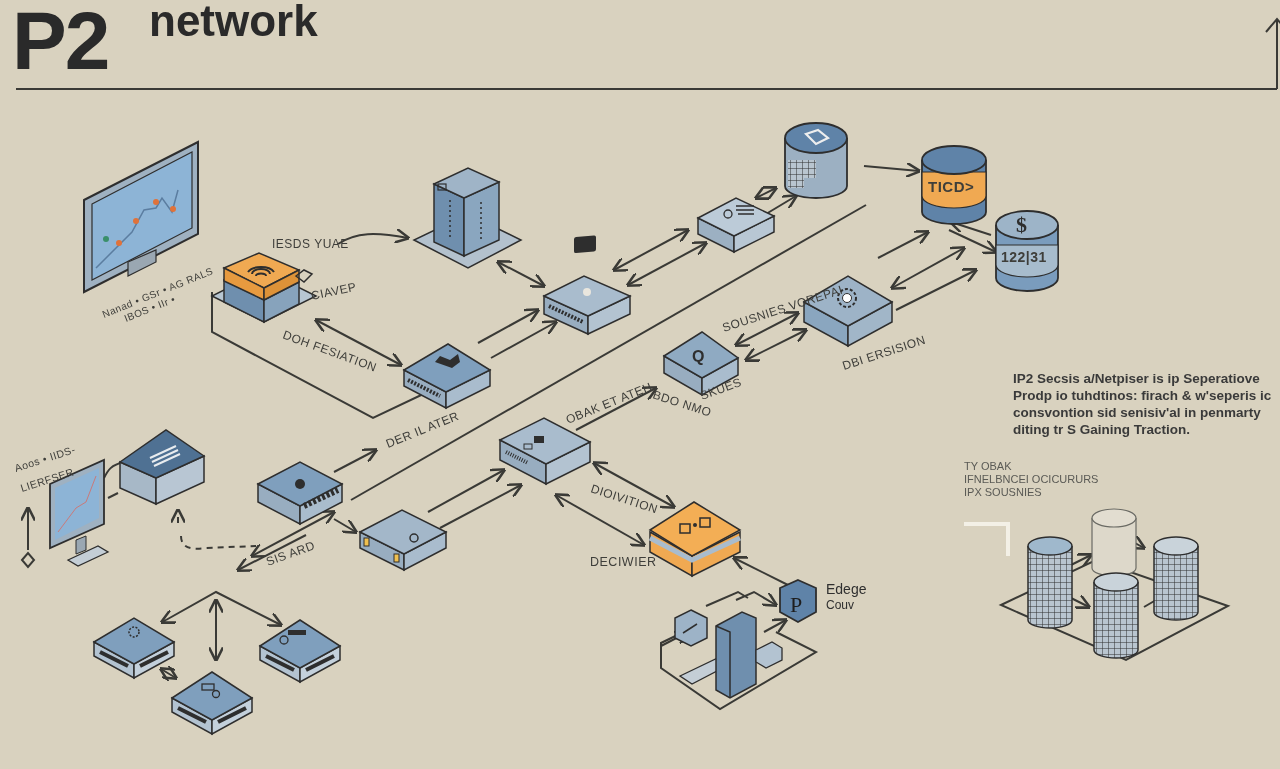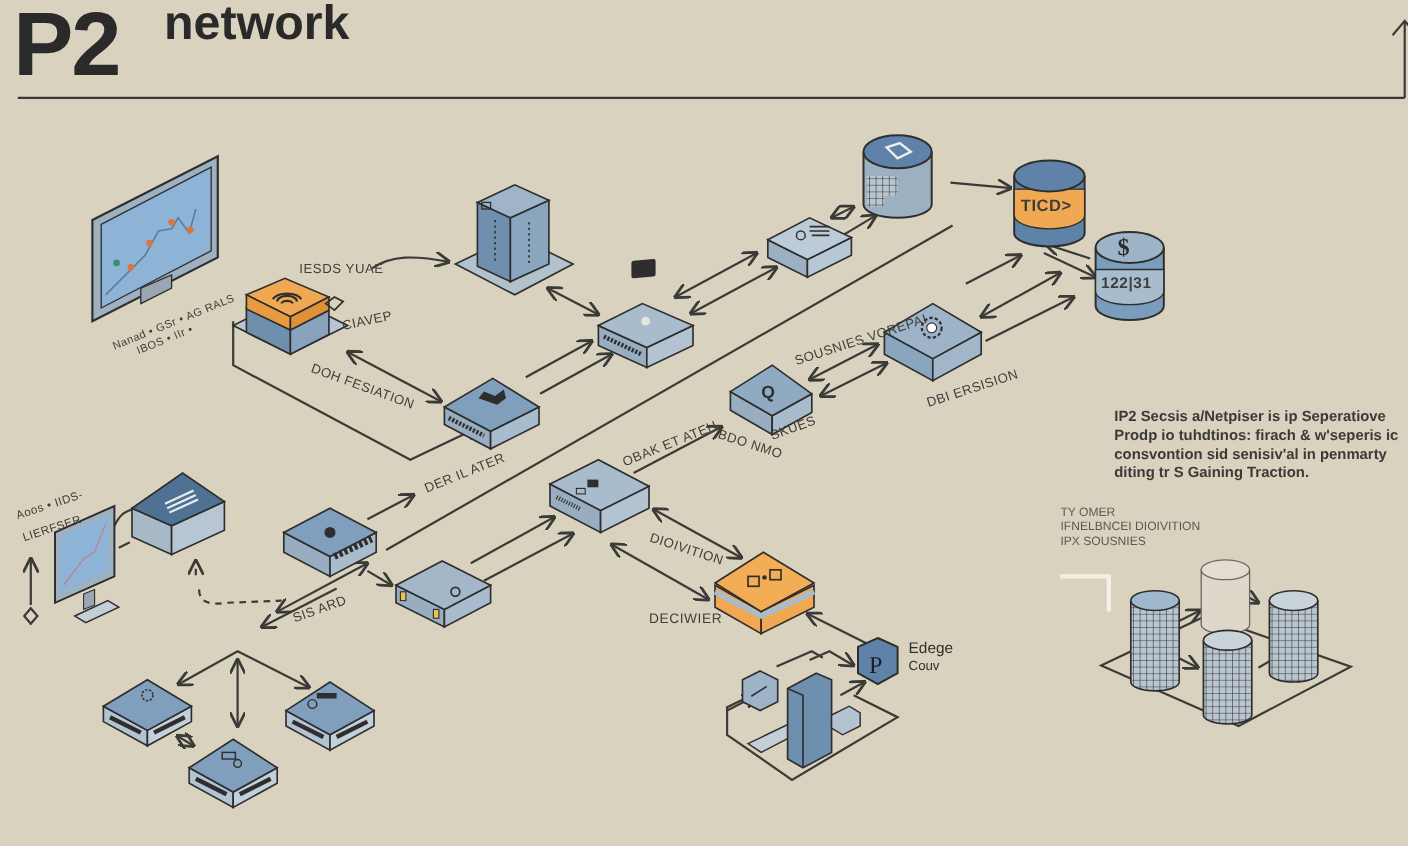--- a/index.html
+++ b/index.html
@@ -325,17 +325,17 @@
   </svg>
 
   <div class="desc">
     <div>IP2 Secsis a/Netpiser is ip Seperatiove</div>
     <div>Prodp io tuhdtinos: firach &amp; w'seperis ic</div>
     <div>consvontion sid senisiv'al in penmarty</div>
     <div>diting tr S Gaining Traction.</div>
   </div>
 
   <div class="legend">
-    <div>TY OMER</div>
-    <div>IFNELBNCEI DIOIVITION</div>
+    <div>TY OBAK</div>
+    <div>IFNELBNCEI OCICURURS</div>
     <div>IPX SOUSNIES</div>
   </div>
 </div>
 
 </body></html>

